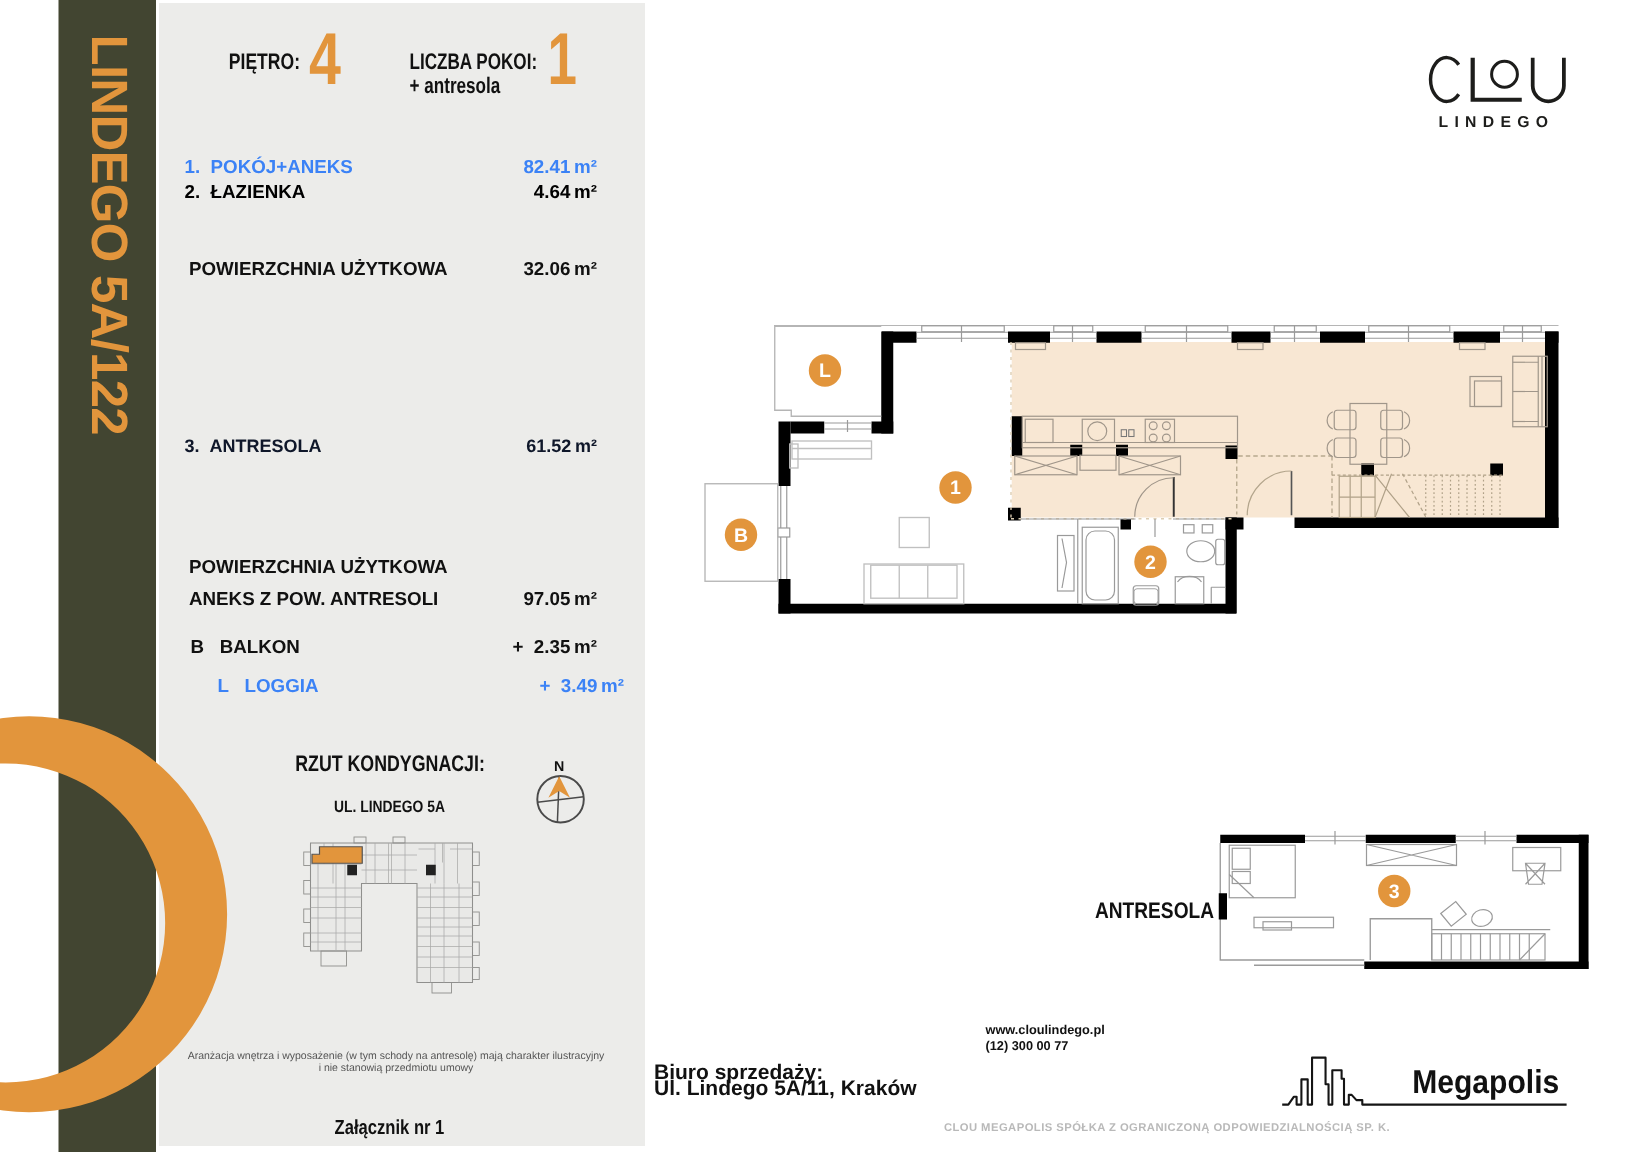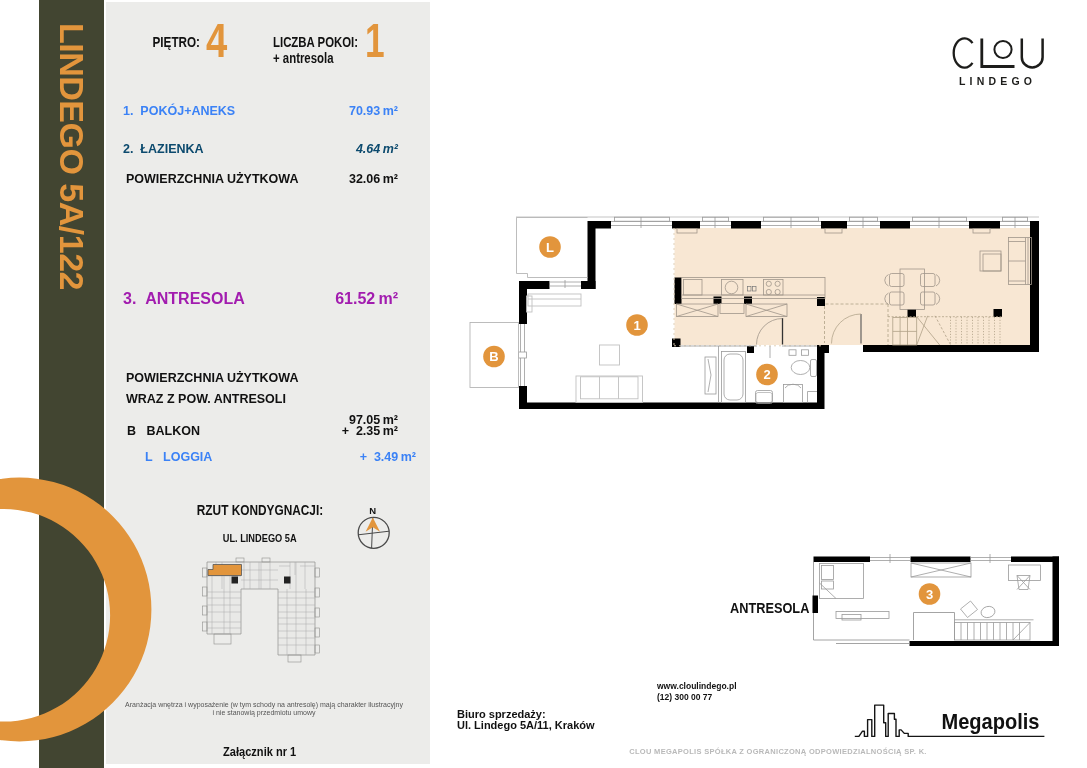--- a/index.html
+++ b/index.html
@@ -20,54 +20,54 @@
 
 <div class="abs b" style="left:100px;top:33px;width:100px;text-align:right;font-size:15px;color:#111;transform:scaleX(0.78);transform-origin:right;">PIĘTRO:</div>
 
 <div class="abs b" style="left:206px;top:16px;font-size:49px;line-height:49px;color:#E2953C;transform:scaleX(0.78);transform-origin:left;">4</div>
 
 <div class="abs b" style="left:273px;top:34px;font-size:15px;color:#111;line-height:16px;transform:scaleX(0.76);transform-origin:left;">LICZBA POKOI:<br>+ antresola</div>
 
 <div class="abs b" style="left:365px;top:16px;font-size:49px;line-height:49px;color:#E2953C;transform:scaleX(0.72);transform-origin:left;">1</div>
 
 <div class="abs b" style="left:123px;top:104px;width:275px;font-size:12.5px;color:#3b82f6;">
-  <span>1.&nbsp;&nbsp;POKÓJ+ANEKS</span><span style="float:right;">70.93 m²</span></div>
-
-<div class="abs b" style="left:123px;top:142px;width:275px;font-size:12.5px;color:#0c4a6e;">
-  <span>2.&nbsp;&nbsp;ŁAZIENKA</span><span style="float:right;font-style:italic;">4.64 m²</span></div>
+  <span>1.&nbsp;&nbsp;POKÓJ+ANEKS</span><span style="float:right;">82.41 m²</span></div>
+
+<div class="abs b" style="left:123px;top:121px;width:275px;font-size:12.5px;color:#000000;">
+  <span>2.&nbsp;&nbsp;ŁAZIENKA</span><span style="float:right;">4.64 m²</span></div>
 
 <div class="abs b" style="left:126px;top:171.5px;width:272px;font-size:12.5px;color:#111;">
   <span>POWIERZCHNIA UŻYTKOWA</span><span style="float:right;">32.06 m²</span></div>
 
-<div class="abs b" style="left:123px;top:289.5px;width:275px;font-size:16px;color:#a21caf;">
+<div class="abs b" style="left:123px;top:289.5px;width:275px;font-size:12px;color:#0f172a;">
   <span>3.&nbsp;&nbsp;ANTRESOLA</span><span style="float:right;">61.52 m²</span></div>
 
 <div class="abs b" style="left:126px;top:371px;width:272px;font-size:12.5px;color:#111;">POWIERZCHNIA UŻYTKOWA</div>
 
 <div class="abs b" style="left:126px;top:392px;width:272px;font-size:12.5px;color:#111;">
-  <span>WRAZ Z POW. ANTRESOLI</span><span style="float:right;margin-top:21px;">97.05 m²</span></div>
+  <span>ANEKS Z POW. ANTRESOLI</span><span style="float:right;">97.05 m²</span></div>
 
 <div class="abs b" style="left:145px;top:416px;width:271px;font-size:12.5px;color:#3b82f6;margin-top:34px;">
   <span>L&nbsp;&nbsp;&nbsp;LOGGIA</span><span style="float:right;">+&nbsp;&nbsp;3.49 m²</span></div>
 
 <div class="abs b" style="left:127px;top:424px;width:271px;font-size:12.5px;color:#111;">
   <span>B&nbsp;&nbsp;&nbsp;BALKON</span><span style="float:right;">+&nbsp;&nbsp;2.35 m²</span></div>
 
 <div class="abs b" style="left:110px;top:501px;width:300px;font-size:15px;color:#111;text-align:center;transform:scaleX(0.79);transform-origin:150px 0;">RZUT KONDYGNACJI:</div>
 
 <div class="abs b" style="left:110px;top:532px;width:300px;font-size:11px;color:#111;text-align:center;transform:scaleX(0.84);transform-origin:148px 0;">UL. LINDEGO 5A</div>
 
 <div class="abs" style="left:120px;top:700.5px;width:288px;font-size:7px;color:#555;text-align:center;line-height:8px;">
 Aranżacja wnętrza i wyposażenie (w tym schody na antresolę) mają charakter ilustracyjny<br>i nie stanowią przedmiotu umowy</div>
 
 <div class="abs b" style="left:110px;top:744px;width:300px;font-size:13.5px;color:#111;text-align:center;transform:scaleX(0.82);transform-origin:148px 0;">Załącznik nr 1</div>
 
 <div class="abs b" style="left:730px;top:599px;font-size:15px;color:#111;transform:scaleX(0.85);transform-origin:left;">ANTRESOLA</div>
 
-<div class="abs b" style="left:457px;top:708.5px;font-size:11px;color:#111;line-height:11px;">Biuro sprzedaży:<br>Ul. Lindego 5A/11, Kraków</div>
+<div class="abs b" style="left:436px;top:708.5px;font-size:14px;color:#111;line-height:11px;">Biuro sprzedaży:<br>Ul. Lindego 5A/11, Kraków</div>
 
 <div class="abs b" style="left:657px;top:681px;font-size:8.5px;color:#111;line-height:11px;">www.cloulindego.pl<br>(12) 300 00 77</div>
 
 <div class="abs b" style="left:430px;top:747px;width:628px;font-size:7.5px;color:#b9b9b9;text-align:center;letter-spacing:0.3px;padding-left:34px;">CLOU MEGAPOLIS SPÓŁKA Z OGRANICZONĄ ODPOWIEDZIALNOŚCIĄ SP. K.</div>
 
 <svg class="abs" style="left:0;top:0;" width="1087" height="768" viewBox="0 0 1087 768">
 
   <g id="compass">
     <circle cx="373.7" cy="532.8" r="15.5" fill="none" stroke="#4a4a4a" stroke-width="1.3"></circle>
     <line x1="358.2" y1="534.8" x2="389.2" y2="531.2" stroke="#4a4a4a" stroke-width="1"></line>

